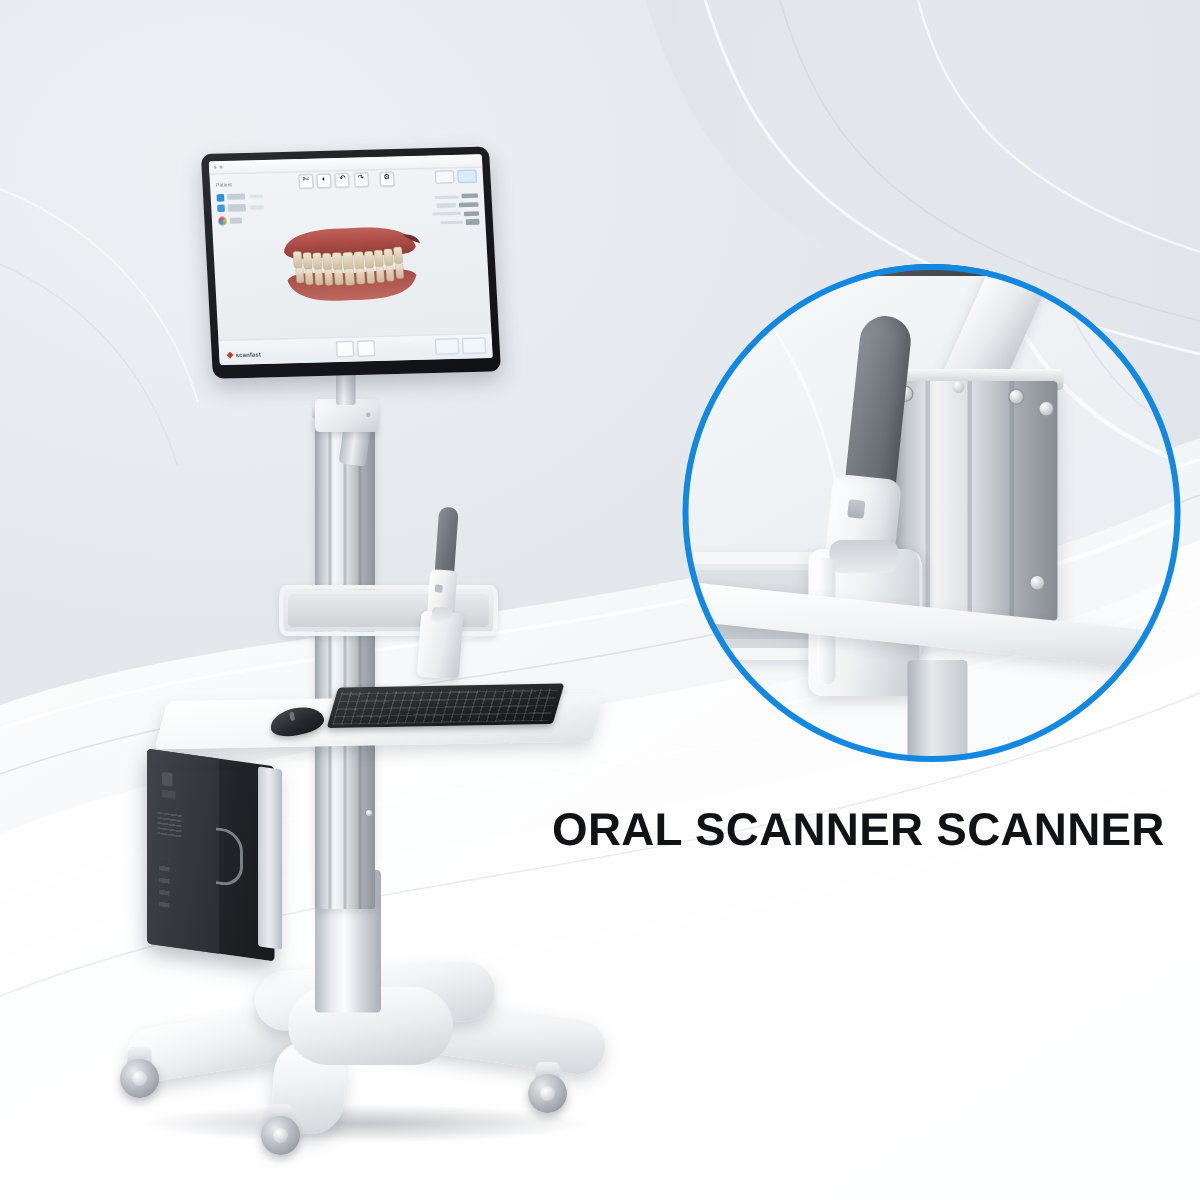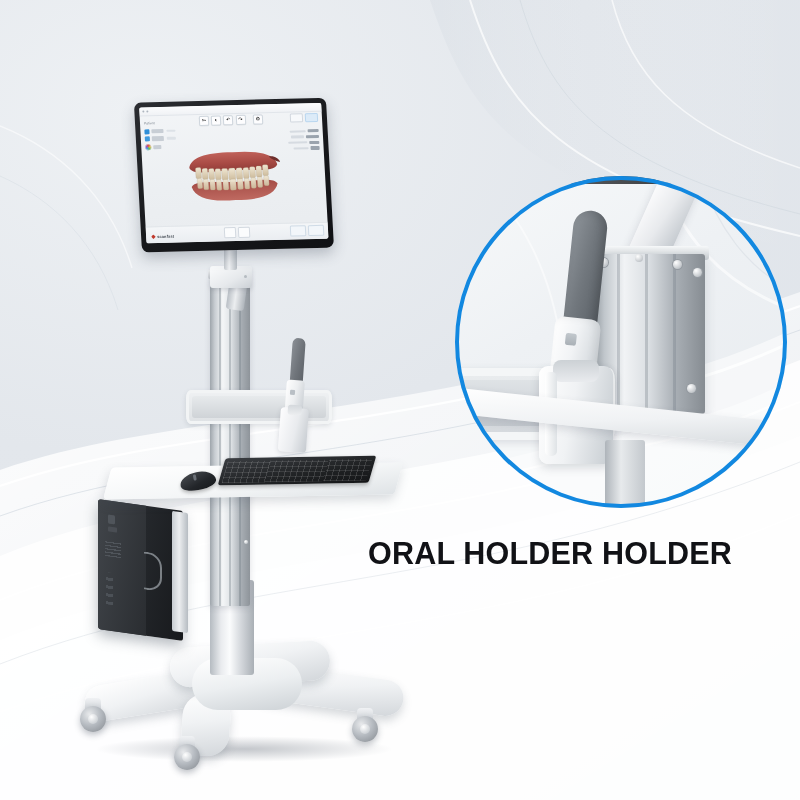--- a/index.html
+++ b/index.html
@@ -571,15 +571,15 @@
         <div class="lip"></div>
       </div>
 
       <div class="m-shelf"></div>
       <div class="m-post"></div>
 
     </div>
     <div id="mag-ring"></div>
   </div>
 
-  <div id="title">ORAL HOLDER HOLDER</div>
+  <div id="title">ORAL SCANNER SCANNER</div>
 
 </div>
 
 </body></html>

